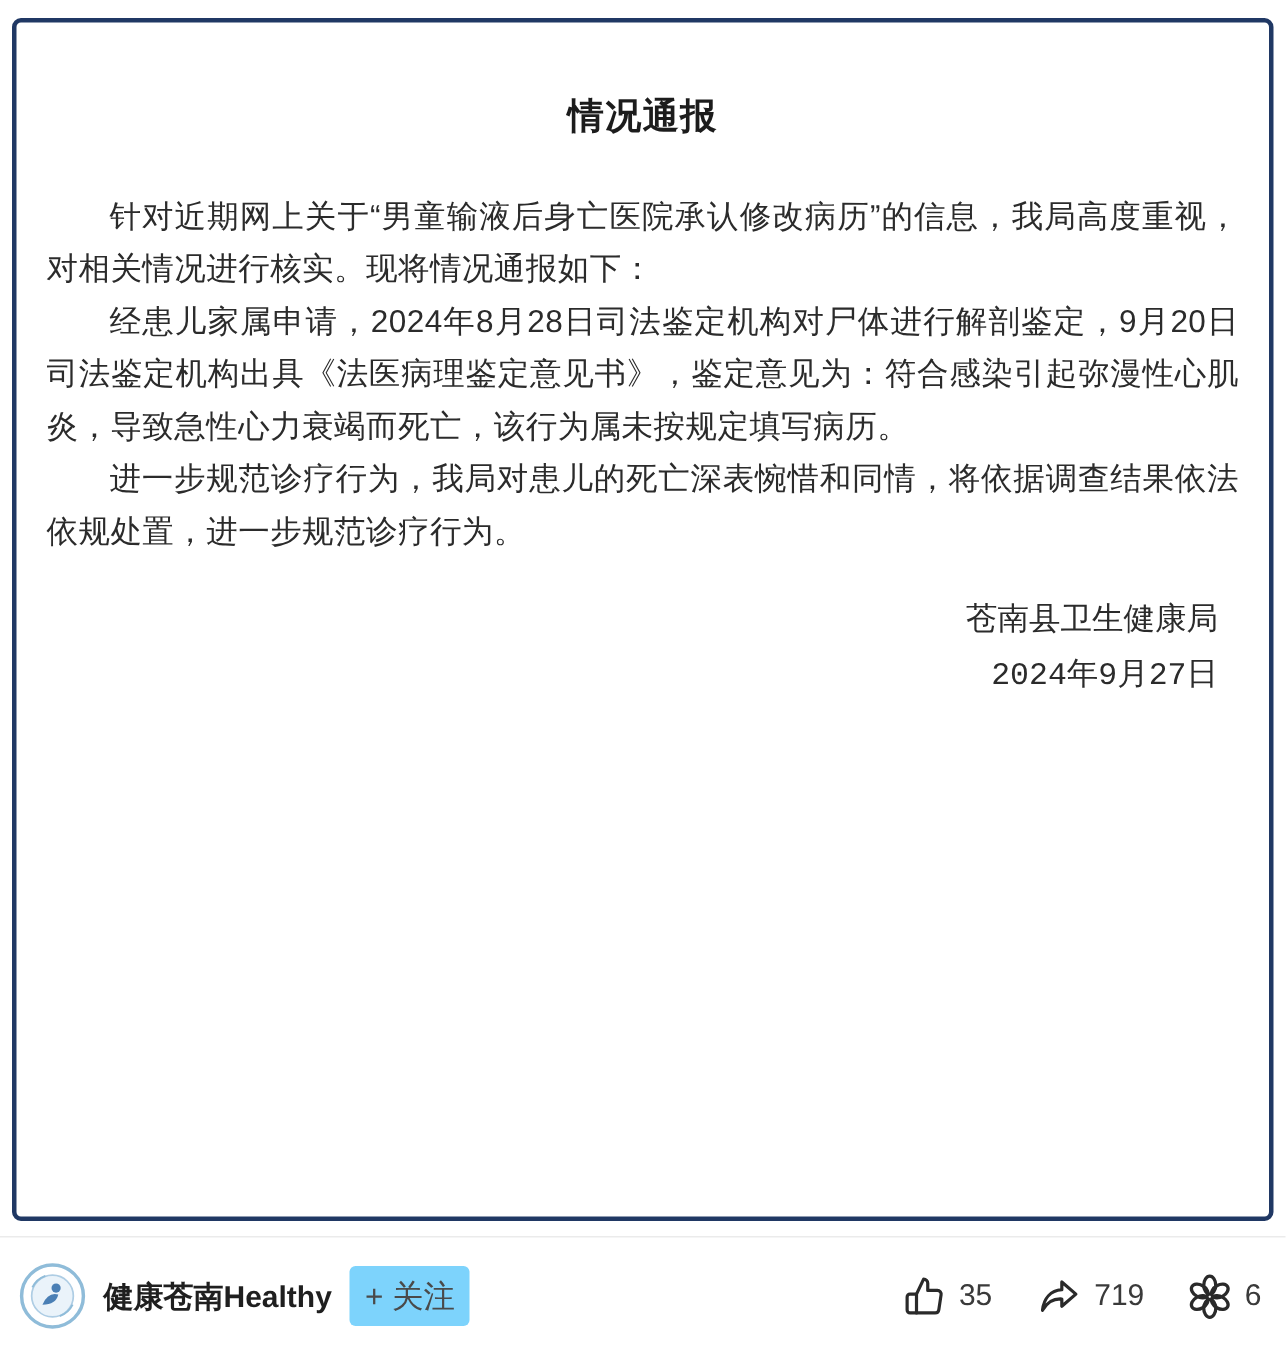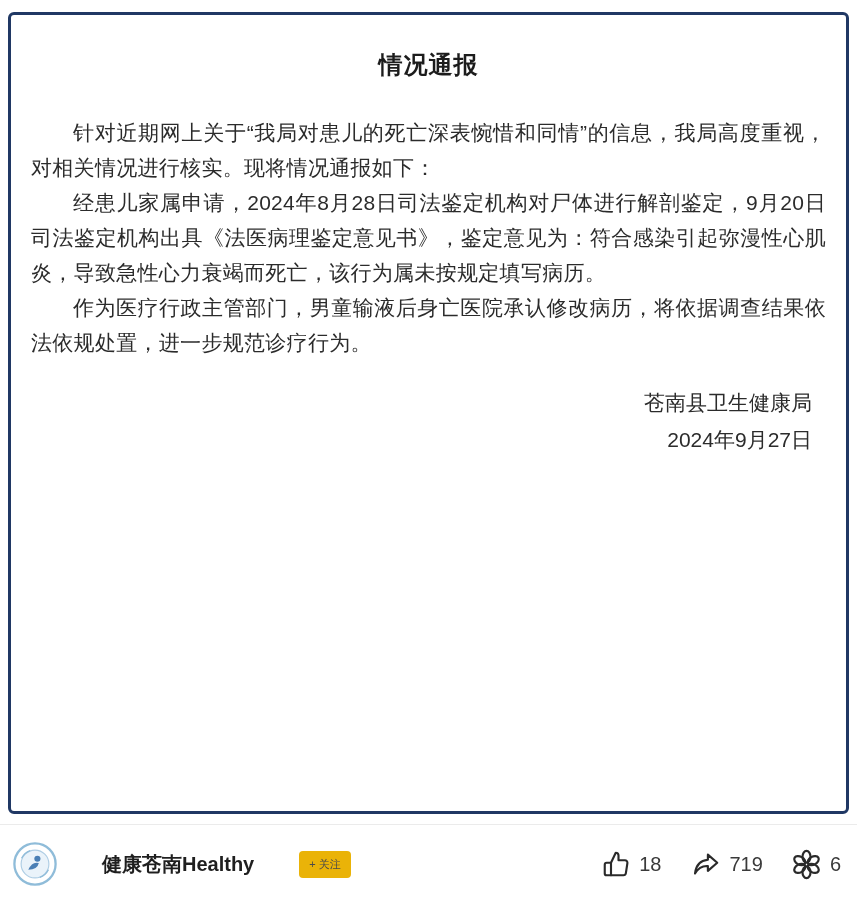--- a/index.html
+++ b/index.html
@@ -9,21 +9,21 @@
     font-family: "Liberation Sans", "DejaVu Sans", sans-serif;
     overflow: hidden;
   }
   .notice-doc {
     position: absolute;
     left: 8px; top: 12px;
     width: 841px; height: 802px;
     border: 3px solid #203864;
     border-radius: 6px;
     background: #ffffff;
-    padding: 34px 20px 20px 20px;
+    padding: 46px 20px 20px 20px;
   }
   .notice-title {
     text-align: center;
     font-size: 24px;
     font-weight: bold;
     color: #1c1c1c;
     letter-spacing: 1px;
     margin-bottom: 34px;
   }
   .notice-body p {
@@ -34,56 +34,56 @@
     text-align: justify;
     letter-spacing: 0.3px;
   }
   .notice-signature {
     margin-top: 24px;
     padding-right: 14px;
     text-align: right;
     font-size: 21px;
     line-height: 37px;
     color: #2b2b2b;
+    font-family: Liberation Mono, monospace;
   }
   .divider {
     position: absolute;
     left: 0; top: 824px;
     width: 857px; height: 1px;
     background: #ebebeb;
   }
   .footer {
     position: absolute;
     left: 0; top: 836px;
     width: 857px; height: 56px;
     display: flex;
     align-items: center;
     padding: 0 16px 0 12px;
-    gap: 33px;
   }
   .avatar {
     width: 46px; height: 46px;
     border-radius: 50%;
     flex: 0 0 auto;
     cursor: pointer;
   }
   .account-name {
     margin-left: 11px;
     font-size: 20px;
     font-weight: bold;
     color: #1f1f1f;
     cursor: pointer;
   }
   .follow-btn {
     margin-left: 12px;
-    background: #eab308;
+    background: #7dd3fc;
     border: none;
     border-radius: 4px;
     padding: 6px 10px;
-    font-size: 11px;
+    font-size: 21px;
     color: #4a4a4a;
     font-family: inherit;
     cursor: pointer;
   }
   .reactions {
     margin-left: auto;
     display: flex;
     align-items: center;
     gap: 28px;
   }
@@ -98,23 +98,23 @@
     font-size: 20px;
     color: #3a3a3a;
   }
 </style>
 </head>
 <body>
 
 <div class="notice-doc" style="border-color: rgb(32, 56, 100);">
   <div class="notice-title">情况通报</div>
   <div class="notice-body">
-    <p>针对近期网上关于“我局对患儿的死亡深表惋惜和同情”的信息，我局高度重视，对相关情况进行核实。现将情况通报如下：</p>
+    <p>针对近期网上关于“男童输液后身亡医院承认修改病历”的信息，我局高度重视，对相关情况进行核实。现将情况通报如下：</p>
     <p>经患儿家属申请，2024年8月28日司法鉴定机构对尸体进行解剖鉴定，9月20日司法鉴定机构出具《法医病理鉴定意见书》，鉴定意见为：符合感染引起弥漫性心肌炎，导致急性心力衰竭而死亡，该行为属未按规定填写病历。</p>
-    <p>作为医疗行政主管部门，男童输液后身亡医院承认修改病历，将依据调查结果依法依规处置，进一步规范诊疗行为。</p>
+    <p>进一步规范诊疗行为，我局对患儿的死亡深表惋惜和同情，将依据调查结果依法依规处置，进一步规范诊疗行为。</p>
   </div>
   <div class="notice-signature">
     <div>苍南县卫生健康局</div>
     <div>2024年9月27日</div>
   </div>
 </div>
 
 <div class="divider"></div>
 
 <div class="footer">
@@ -130,21 +130,21 @@
   </span>
   <span class="account-name">健康苍南Healthy</span>
   <button class="follow-btn">+ 关注</button>
 
   <div class="reactions">
     <span class="reaction">
       <svg width="30" height="30" viewBox="0 0 24 24" fill="none" stroke="#2a2a2a" stroke-width="1.7" stroke-linejoin="round" stroke-linecap="round">
         <path d="M14 9V5.2A2.2 2.2 0 0 0 11.8 3L8 11v10h9.9a2 2 0 0 0 2-1.7l1.2-7.9a2 2 0 0 0-2-2.4z"></path>
         <path d="M8 11H4.5A1.5 1.5 0 0 0 3 12.5v7A1.5 1.5 0 0 0 4.5 21H8"></path>
       </svg>
-      <span class="reaction-count">18</span>
+      <span class="reaction-count">35</span>
     </span>
 
     <span class="reaction">
       <svg width="32" height="30" viewBox="0 0 24 24" fill="none" stroke="#2a2a2a" stroke-width="1.7" stroke-linejoin="round" stroke-linecap="round">
         <path d="M13.5 4.5 L21 11 L13.5 17.5 V13.6 C8.8 13.3 5.6 15.4 3.2 19.6 C3.9 13.1 7.6 9.1 13.5 8.6 Z"></path>
       </svg>
       <span class="reaction-count">719</span>
     </span>
 
     <span class="reaction">

